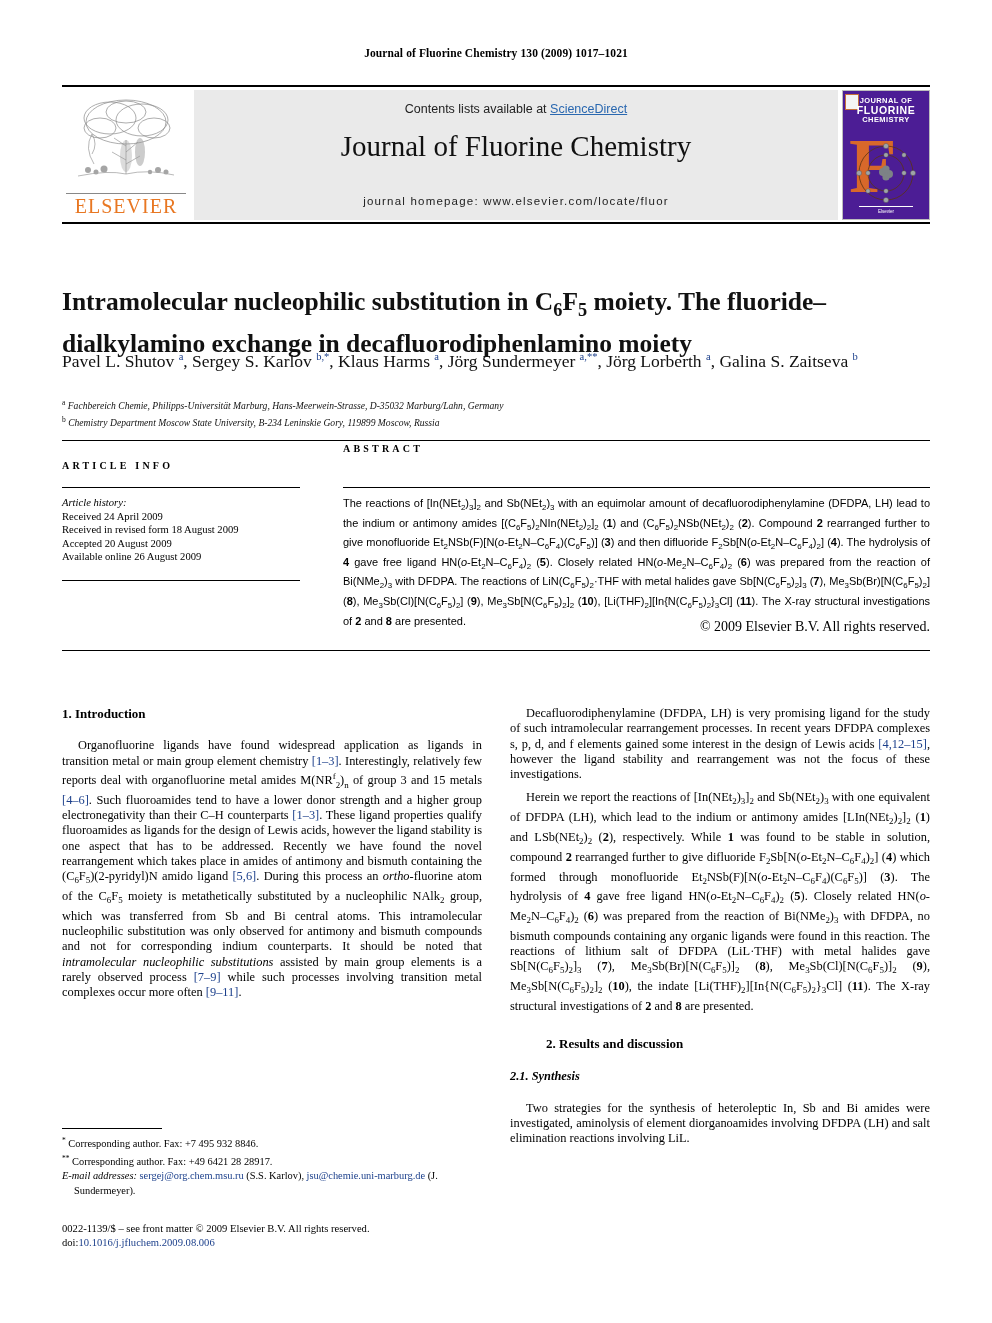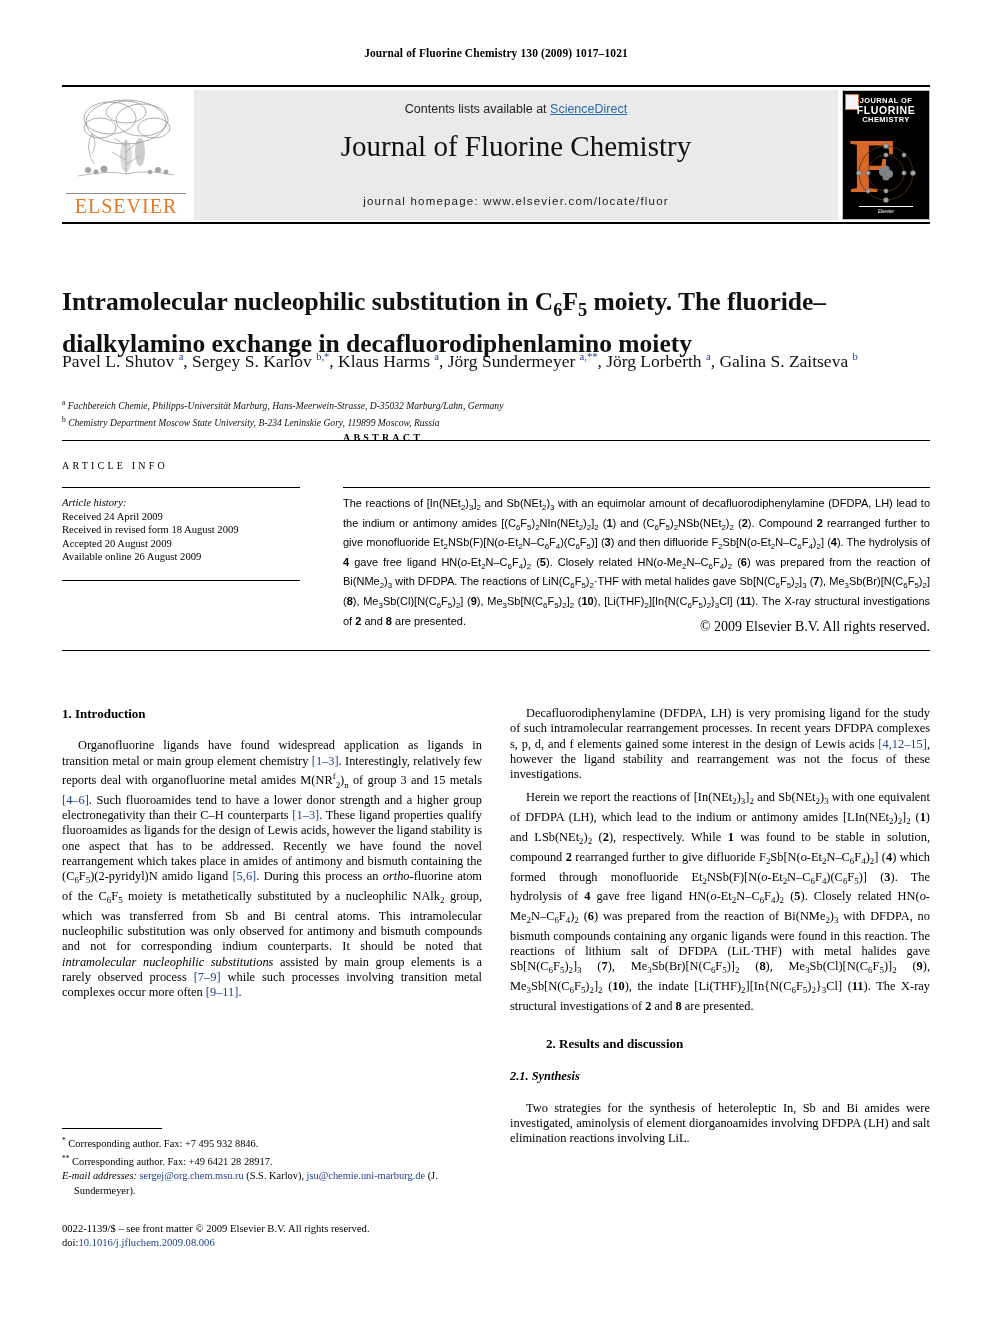--- a/index.html
+++ b/index.html
@@ -99,21 +99,21 @@
     text-align: center;
     font-family: "Liberation Sans", sans-serif;
     font-size: 11.5px;
     letter-spacing: 1.2px;
     color: #222;
   }
   .cover-thumb {
     flex: 0 0 86px;
     width: 86px;
     position: relative;
-    background: #000000;
+    background: #4c1d95;
     border: 1px solid #bdbdbd;
     overflow: hidden;
   }
   .cover-letter {
     position: absolute;
     left: 6px; top: 36px;
     font-family: "Liberation Serif", serif;
     font-size: 78px;
     line-height: 78px;
     color: #d8682a;
@@ -200,26 +200,26 @@
     position: absolute;
     left: 62px; top: 440px;
     width: 868px;
     border-top: 0.9px solid #000;
   }
   .label-info {
     position: absolute;
     left: 62px; top: 460px;
     font-family: "Liberation Serif", serif;
     font-size: 10px;
-    font-weight: normal;
+    font-weight: bold;
     letter-spacing: 3.2px;
   }
   .label-abstract {
     position: absolute;
-    left: 343px; top: 432px;
+    left: 343px; top: 443px;
     font-family: "Liberation Serif", serif;
     font-size: 10px;
     font-weight: bold;
     letter-spacing: 3.2px;
   }
   .rule-info {
     position: absolute;
     left: 62px; top: 487px;
     width: 238px;
     border-top: 0.9px solid #000;

